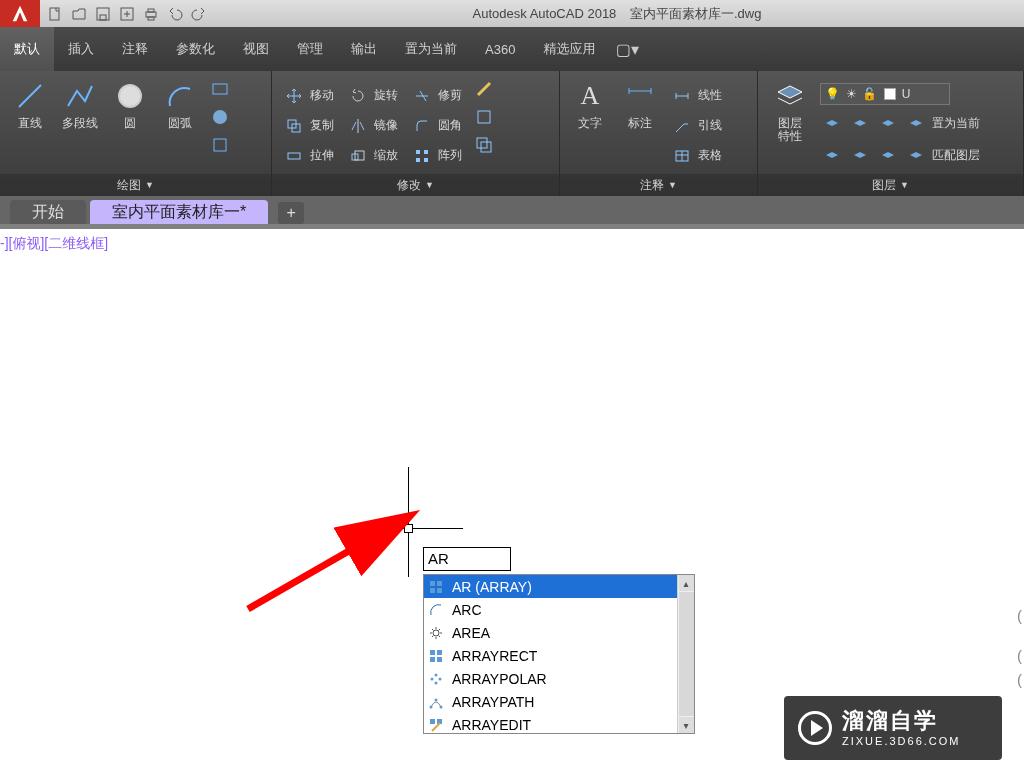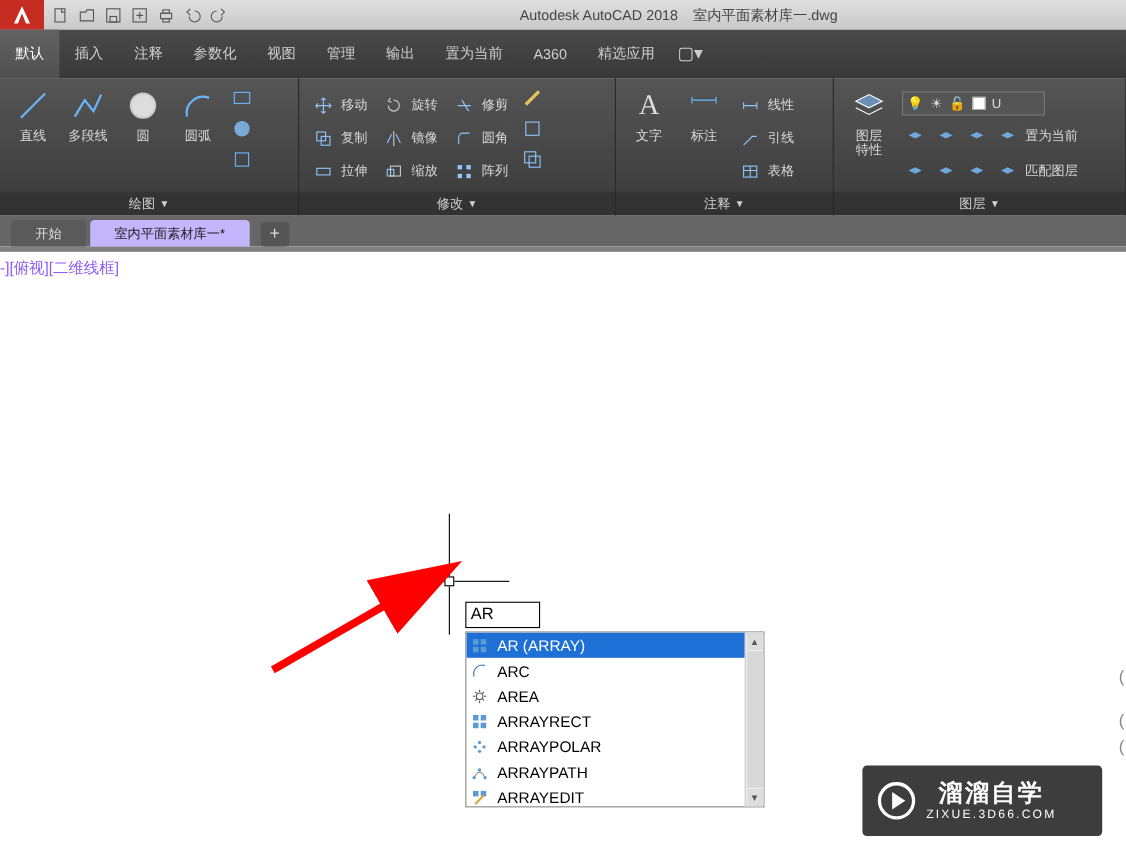--- a/index.html
+++ b/index.html
@@ -37,52 +37,52 @@
 .row-btn .ic { width:20px; height:20px; display:flex; align-items:center; justify-content:center; }
 .icon-only { width:24px; height:24px; display:flex; align-items:center; justify-content:center; cursor:pointer;}
 .icon-grid { display:flex; flex-direction:column; gap:4px; }
 .icon-row { display:flex; gap:4px; }
 
 .layer-input { background:#555; border:1px solid #777; height:22px; width:130px; display:flex; align-items:center; padding:0 4px; gap:6px; color:#ddd; font-size:12px;}
 .swatch { width:12px; height:12px; border:1px solid #aaa; background:#fff; }
 
 
 .doctabs { height:28px; background:#666; display:flex; align-items:flex-end; padding-left:10px; }
-.doctab { height:24px; padding:0 22px; font-size:12px; color:#ddd; background:#5a5a5a; border-radius:4px 4px 0 0; margin-right:4px; display:flex; align-items:center; cursor:pointer;}
+.doctab { height:24px; padding:0 22px; font-size:16px; color:#ddd; background:#5a5a5a; border-radius:4px 4px 0 0; margin-right:4px; display:flex; align-items:center; cursor:pointer;}
 .doctab.active { background:#c4b5fd; color:#222; }
 .doctab-plus { width:26px; height:22px; display:flex; align-items:center; justify-content:center; color:#ddd; background:#555; border-radius:3px; margin-left:6px; cursor:pointer; font-size:16px;}
 .doctabs-sep { height:5px; background:#808080; }
 
 
 .canvas { position:relative; background:#fff; height: calc(768px - 27px - 28px - 125px - 28px - 5px); }
 .viewlabel { position:absolute; left:0; top:6px; font-size:14px; color:#8b5cf6; }
 
 .crosshair-v { position:absolute; left:408px; top:238px; width:1px; height:110px; background:#000; }
 .crosshair-h { position:absolute; left:353px; top:299px; width:110px; height:1px; background:#000; }
 .pickbox { position:absolute; left:404px; top:295px; width:9px; height:9px; border:1px solid #000; background:#fff; }
 
-.cmd-input { position:absolute; left:423px; top:318px; width:68px; height:24px; border:1px solid #000; font-size:15px; padding:2px 4px; color:#000; background:#fff; }
+.cmd-input { position:absolute; left:423px; top:318px; width:88px; height:24px; border:1px solid #000; font-size:15px; padding:2px 4px; color:#000; background:#fff; }
 
 .ac-box { position:absolute; left:423px; top:345px; width:272px; border:1px solid #888; background:#fff; font-size:14px; }
 .ac-list { height:158px; overflow:hidden; }
 .ac-item { display:flex; align-items:center; height:23px; padding-left:4px; gap:8px; }
 .ac-item.sel { background:#1e6fd6; color:#fff; }
 .ac-item .aicon { width:16px; height:16px; display:flex; align-items:center; justify-content:center; }
 .ac-scroll { position:absolute; right:0; top:0; width:17px; height:100%; background:#efefef; border-left:1px solid #ccc; display:flex; flex-direction:column; justify-content:space-between; align-items:center; }
 .ac-scroll .sbtn { width:15px; height:16px; background:#ddd; display:flex; align-items:center; justify-content:center; font-size:10px; color:#555;}
 .ac-scroll .thumb { width:15px; flex:1; background:#d8d8d8; margin:1px 0;}
 
 
 .arrow-svg { position:absolute; left:238px; top:270px; pointer-events:none; }
 
 
 .watermark { position:absolute; right:22px; bottom:24px; width:218px; height:64px; background:#3d3d3d; border-radius:4px; display:flex; align-items:center; padding:0 14px; color:#fff; gap:10px; }
 .watermark .play { width:34px; height:34px; border:3px solid #fff; border-radius:50%; display:flex; align-items:center; justify-content:center; }
 .watermark .play::after { content:""; border-left:12px solid #fff; border-top:8px solid transparent; border-bottom:8px solid transparent; margin-left:3px;}
-.watermark .txt { display:flex; flex-direction:column; line-height:1.2;align-items:center;}
+.watermark .txt { display:flex; flex-direction:column; line-height:1.2;}
 .watermark .cn { font-size:22px; font-weight:bold; letter-spacing:2px;}
 .watermark .en { font-size:11px; letter-spacing:2px; }
 
 .paren { position:absolute; right:2px; color:#888; font-size:15px; }
 </style>
 </head>
 <body>
 
 <div class="titlebar">
   <div class="app-logo">

